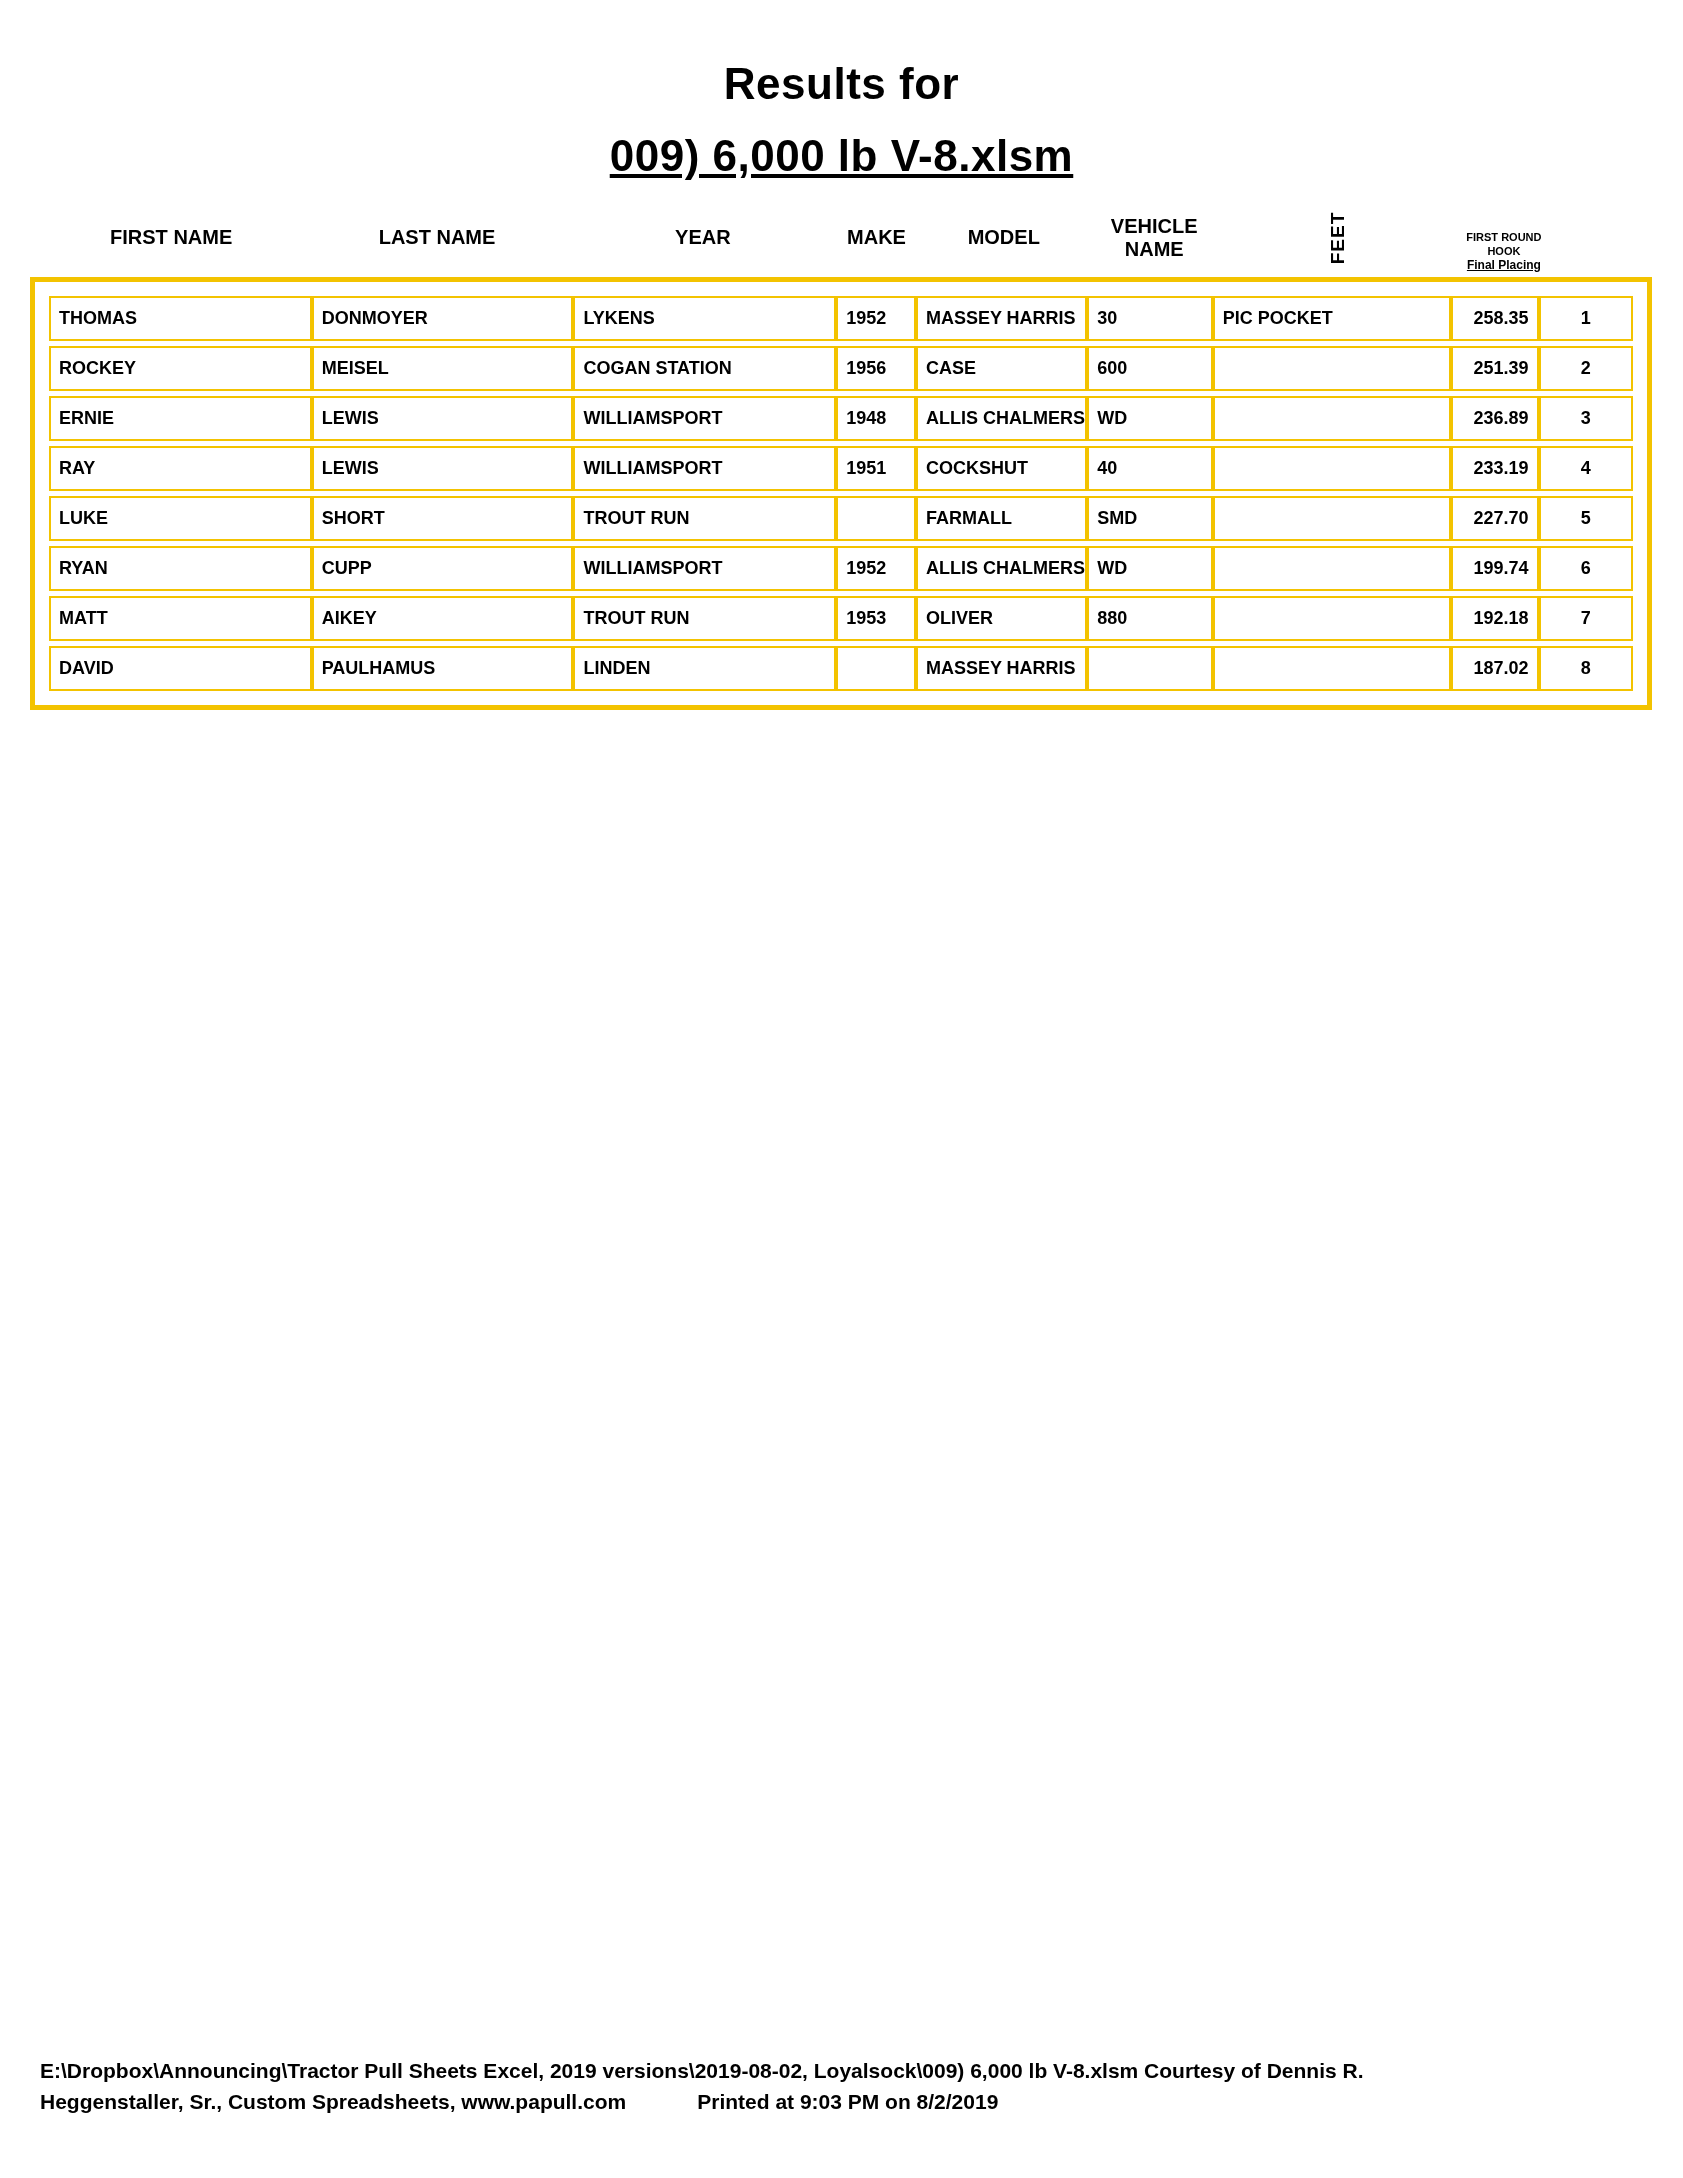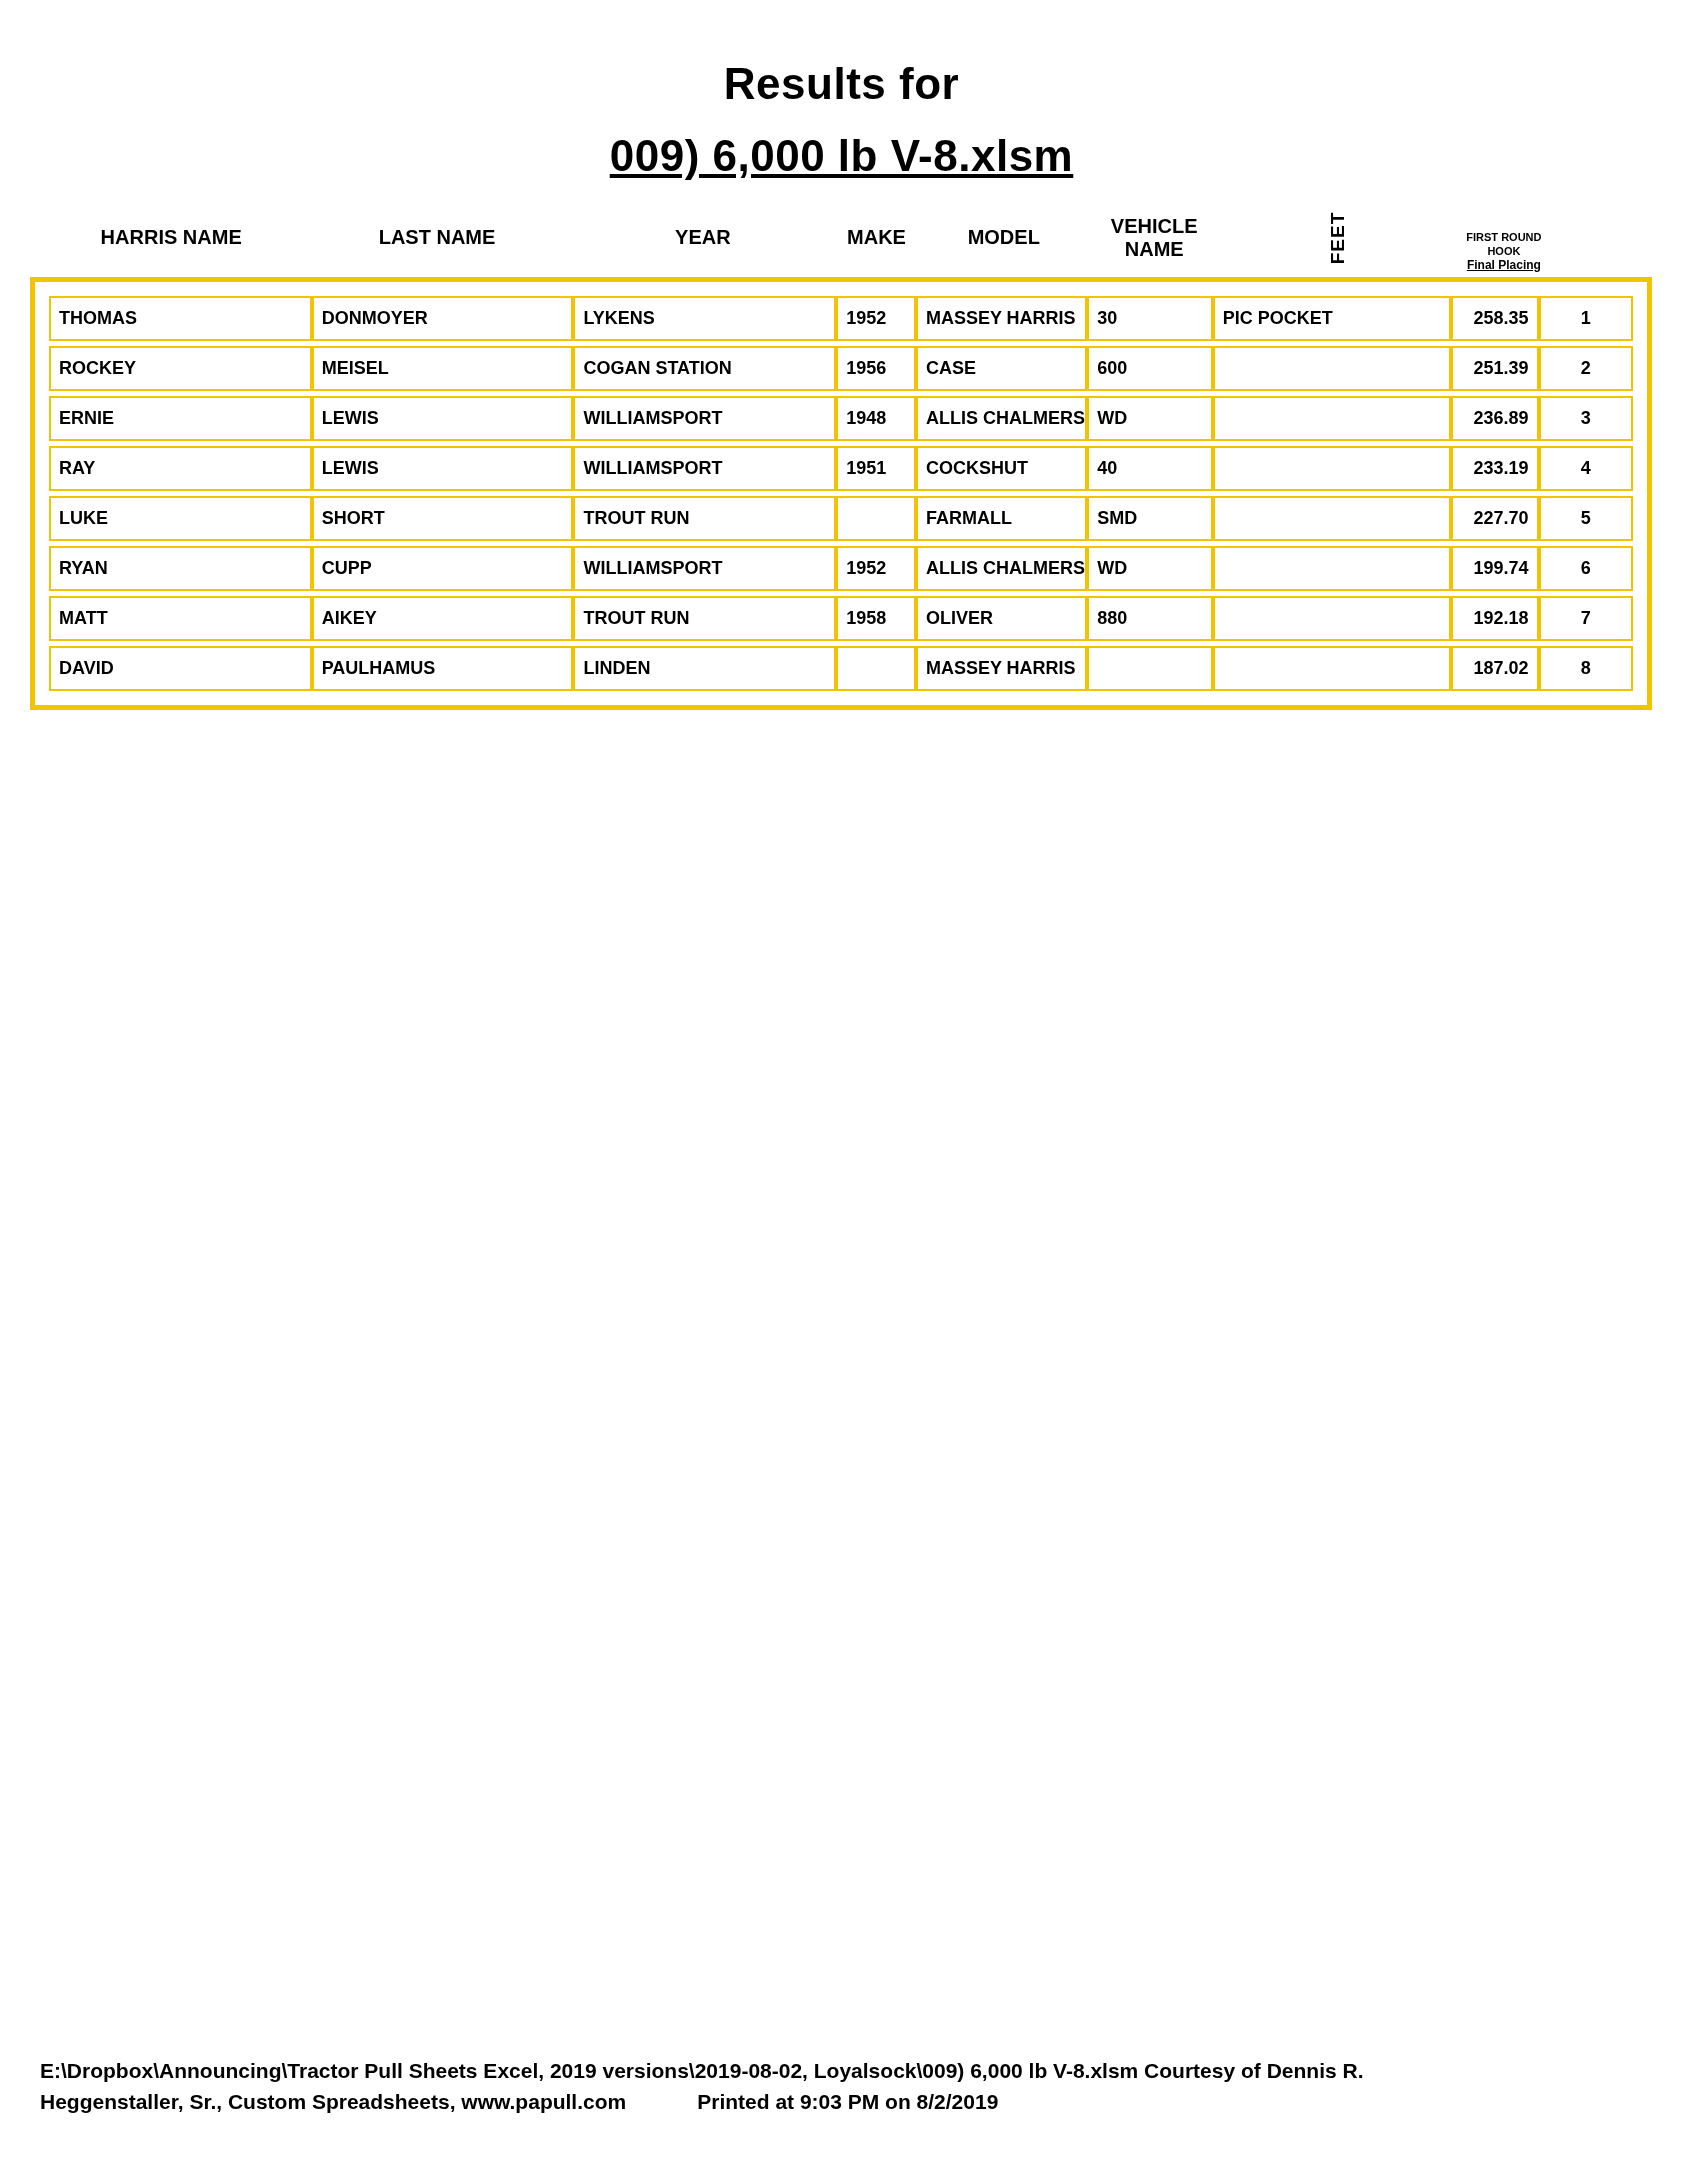--- a/index.html
+++ b/index.html
@@ -86,21 +86,21 @@
 <body>
 
 <div class="page">
 
   <div class="title-block">
     <div class="title-line1">Results for</div>
     <div class="title-line2">009) 6,000 lb V-8.xlsm</div>
   </div>
 
   <div class="col-headers cols">
-    <div class="col-head">HARRIS NAME</div>
+    <div class="col-head">FIRST NAME</div>
     <div class="col-head">LAST NAME</div>
     <div class="col-head">YEAR</div>
     <div class="col-head">MAKE</div>
     <div class="col-head">MODEL</div>
     <div class="col-head">VEHICLE NAME</div>
     <div class="col-head feet-head">
       <span>FEET</span>
     </div>
     <div class="hook-head">
       <span class="hook-line">FIRST ROUND</span>
@@ -168,21 +168,21 @@
       <div class="cell">1952</div>
       <div class="cell">ALLIS CHALMERS</div>
       <div class="cell">WD</div>
       <div class="cell"></div>
       <div class="cell c-feet">199.74</div>
       <div class="cell c-place">6</div>
 
       <div class="cell">MATT</div>
       <div class="cell">AIKEY</div>
       <div class="cell">TROUT RUN</div>
-      <div class="cell">1958</div>
+      <div class="cell">1953</div>
       <div class="cell">OLIVER</div>
       <div class="cell">880</div>
       <div class="cell"></div>
       <div class="cell c-feet">192.18</div>
       <div class="cell c-place">7</div>
 
       <div class="cell">DAVID</div>
       <div class="cell">PAULHAMUS</div>
       <div class="cell">LINDEN</div>
       <div class="cell"></div>

